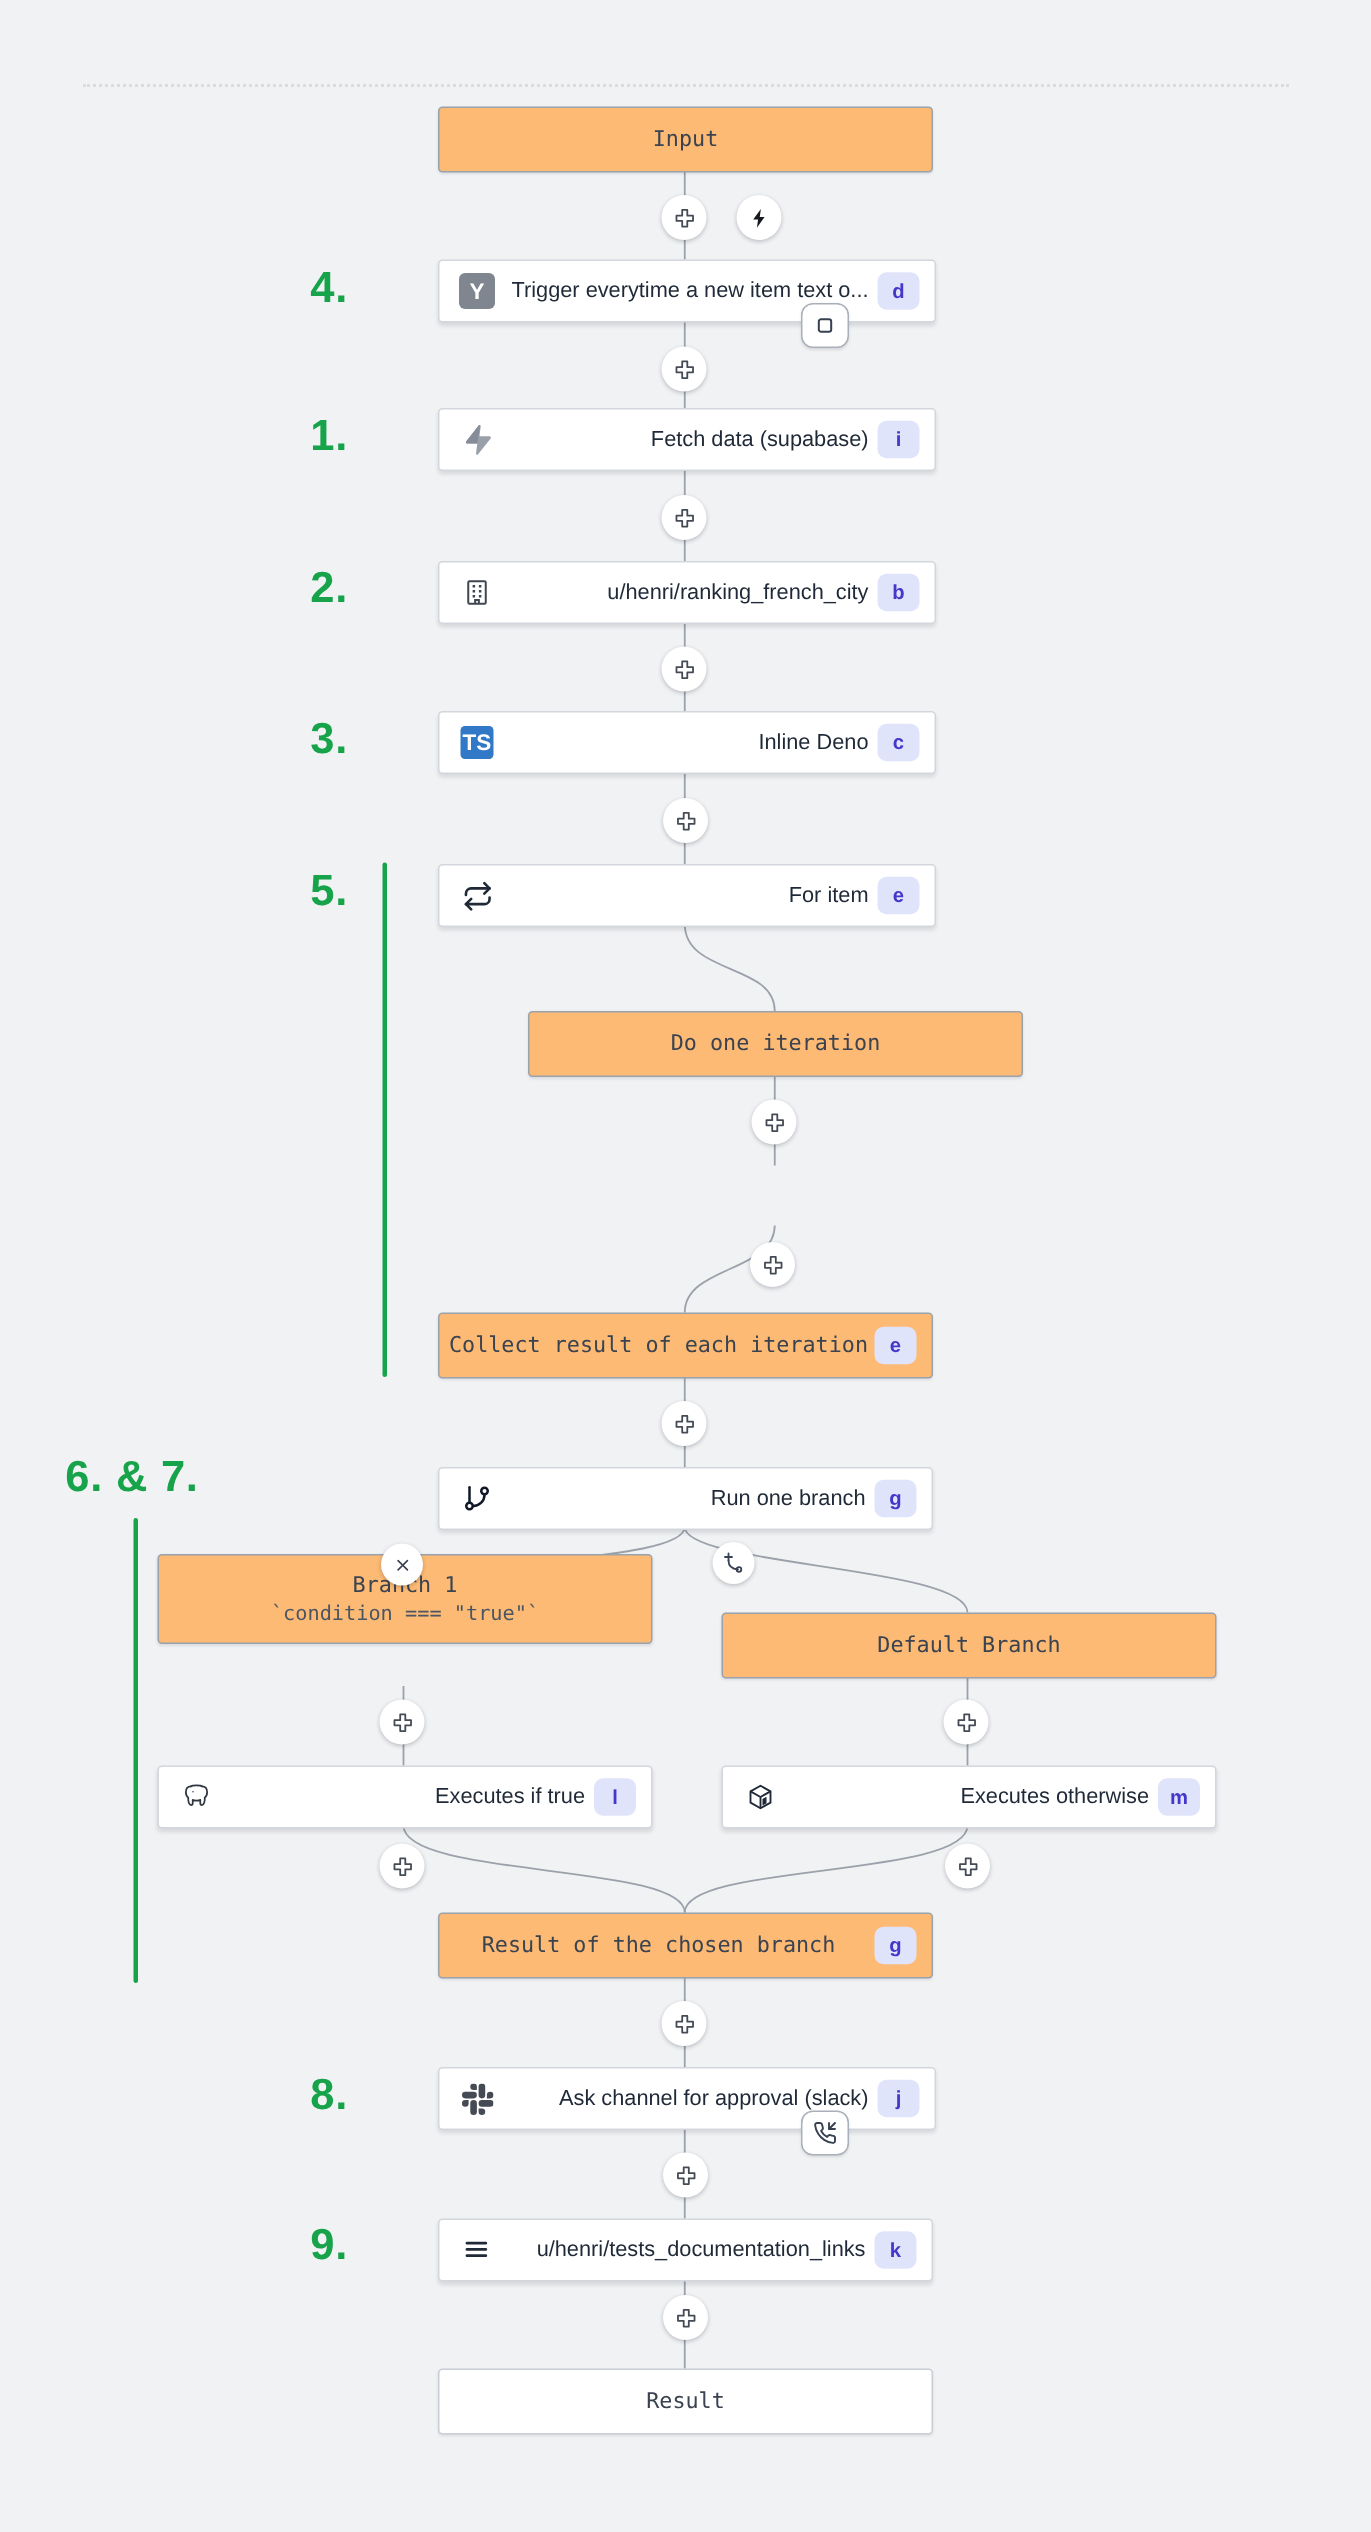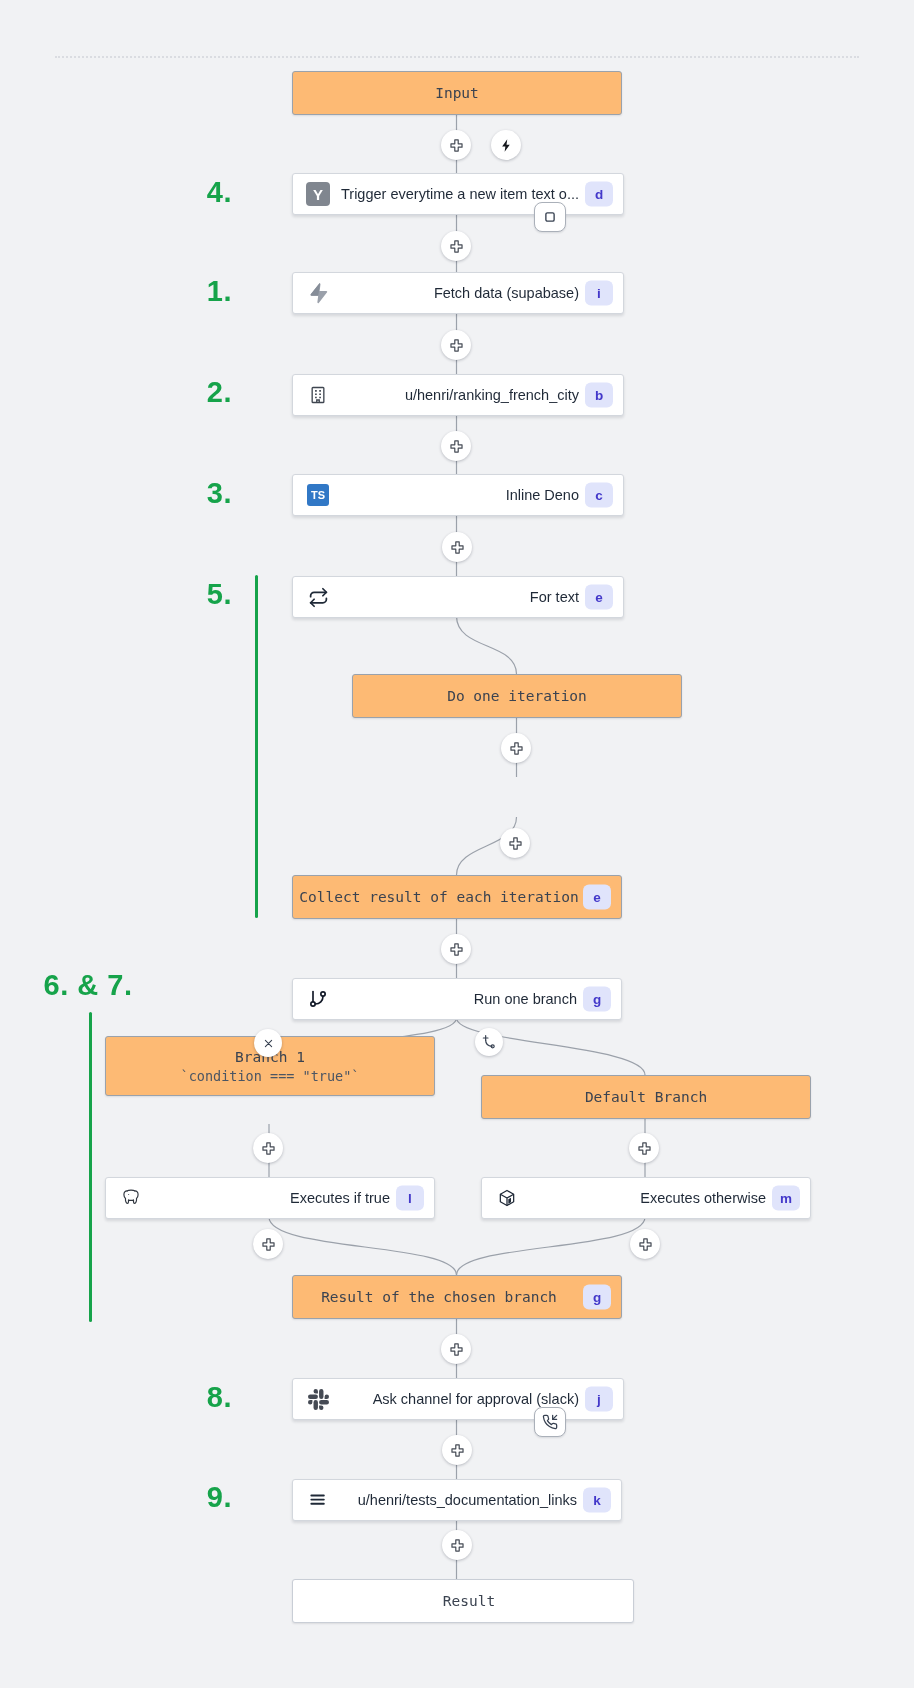--- a/index.html
+++ b/index.html
@@ -15,21 +15,21 @@
   .node .nlabel{font-size:14.5px;color:#1f2937;text-align:right;flex:1;padding:0 44px;white-space:nowrap;
         overflow:hidden;}
   .nicon{position:absolute;left:13px;top:50%;transform:translateY(-50%);display:flex;align-items:center;justify-content:center;width:24px;height:24px;}
   .badge{position:absolute;right:10px;top:50%;transform:translateY(-50%);min-width:28px;height:25px;border-radius:6px;
         background:#e0e4fb;color:#4338ca;font-weight:bold;font-size:13.5px;display:flex;align-items:center;justify-content:center;}
   
   .vbox{position:absolute;height:42px;background:#fdba74;border:1px solid #9aa2ac;border-radius:3px;
         box-shadow:0 1px 2px rgba(15,23,42,.10);display:flex;flex-direction:column;align-items:center;justify-content:center;}
   .vbox .vlabel{font-family:"DejaVu Sans Mono",monospace;font-size:14.5px;color:#3b4350;white-space:nowrap;}
   .vbox .vsub{font-family:"DejaVu Sans Mono",monospace;font-size:13.5px;color:#4b5563;white-space:nowrap;margin-top:3px;}
-  .vbox.white{background:#ffffff;border-color:#c9ced6;padding-left:12px;}
+  .vbox.white{background:#ffffff;border-color:#c9ced6;}
   
   .dot{position:absolute;width:30px;height:30px;border-radius:50%;background:#ffffff;
        box-shadow:0 1px 3px rgba(15,23,42,.25);display:flex;align-items:center;justify-content:center;}
   .dot.small{width:28px;height:28px;}
   
   .chip{position:absolute;width:30px;height:28px;background:#ffffff;border:1px solid #aab0b9;border-radius:8px;
        display:flex;align-items:center;justify-content:center;box-shadow:0 1px 2px rgba(15,23,42,.12);}
   
   .anno{position:absolute;font-weight:bold;font-size:29px;letter-spacing:.5px;}
   .gline{position:absolute;width:3px;border-radius:2px;}
@@ -110,36 +110,36 @@
         <path d="M8.5 7h2M13.5 7h2M8.5 11h2M13.5 11h2M8.5 15h2M13.5 15h2" stroke-width="1.9"></path>
         <path d="M10.5 21v-3h3v3"></path>
       </svg>
     </span>
     <span class="nlabel">u/henri/ranking_french_city</span>
     <span class="badge">b</span>
   </div>
 
   <div class="node" style="left:292px;top:474px;width:330px;">
     <span class="nicon">
-      <span class="sq-icon" style="background:#3178c6;font-size:11px;width:22px;height:22px;border-radius:3px;">TS</span>
+      <span class="sq-icon" style="background:#3178c6;font-size:15px;width:22px;height:22px;border-radius:3px;">TS</span>
     </span>
     <span class="nlabel">Inline Deno</span>
     <span class="badge">c</span>
   </div>
 
   <div class="node" style="left:292px;top:576px;width:330px;">
     <span class="nicon">
       <svg viewBox="0 0 24 24" width="21" height="21" fill="none" stroke="#1f2937" stroke-width="2" stroke-linecap="round" stroke-linejoin="round">
         <path d="m17 2 4 4-4 4"></path>
           <path d="M3 11v-1a4 4 0 0 1 4-4h14"></path>
           <path d="m7 22-4-4 4-4"></path>
           <path d="M21 13v1a4 4 0 0 1-4 4H3"></path>
       </svg>
     </span>
-    <span class="nlabel">For text</span>
+    <span class="nlabel">For item</span>
     <span class="badge">e</span>
   </div>
 
   <div class="vbox" style="left:352px;top:674px;width:328px;">
     <span class="vlabel">Do one iteration</span>
   </div>
 
 
   <div class="vbox" style="left:292px;top:875px;width:328px;">
     <span class="vlabel" style="padding-right:36px;">Collect result of each iteration</span>

